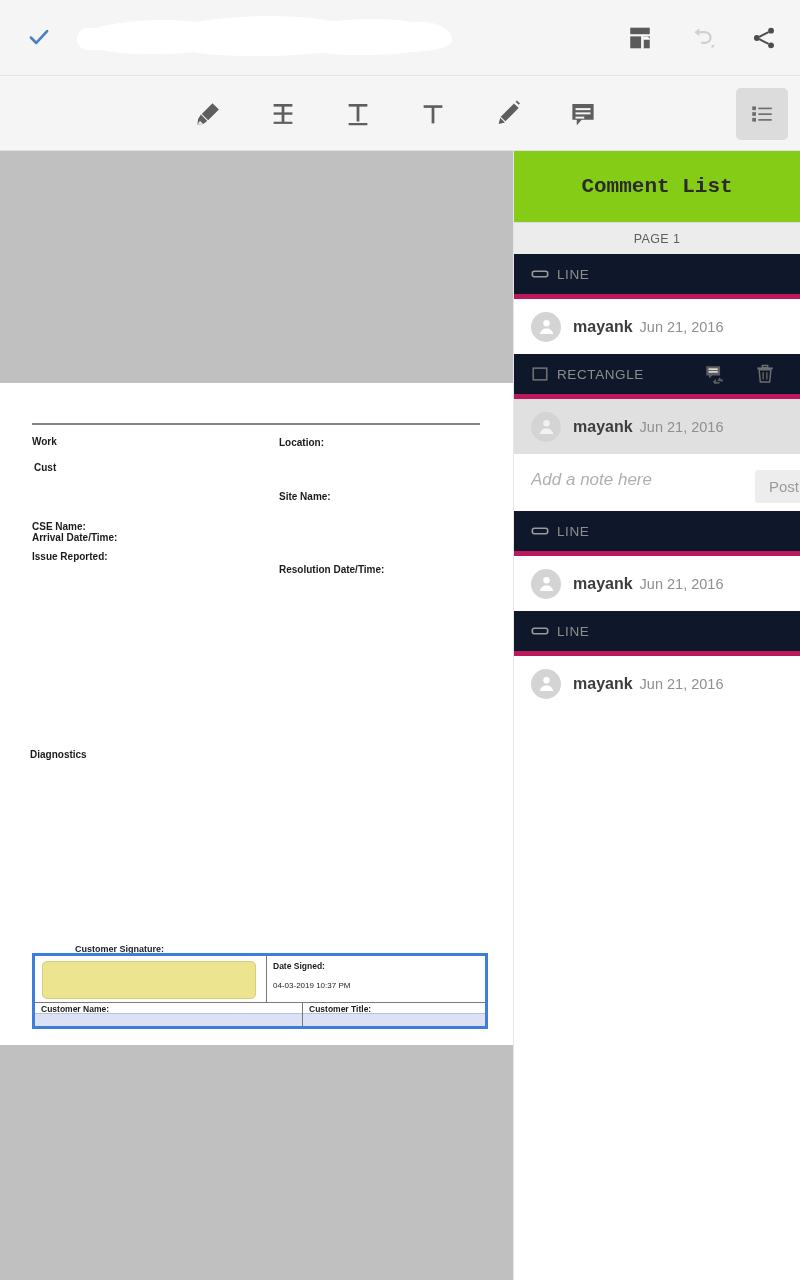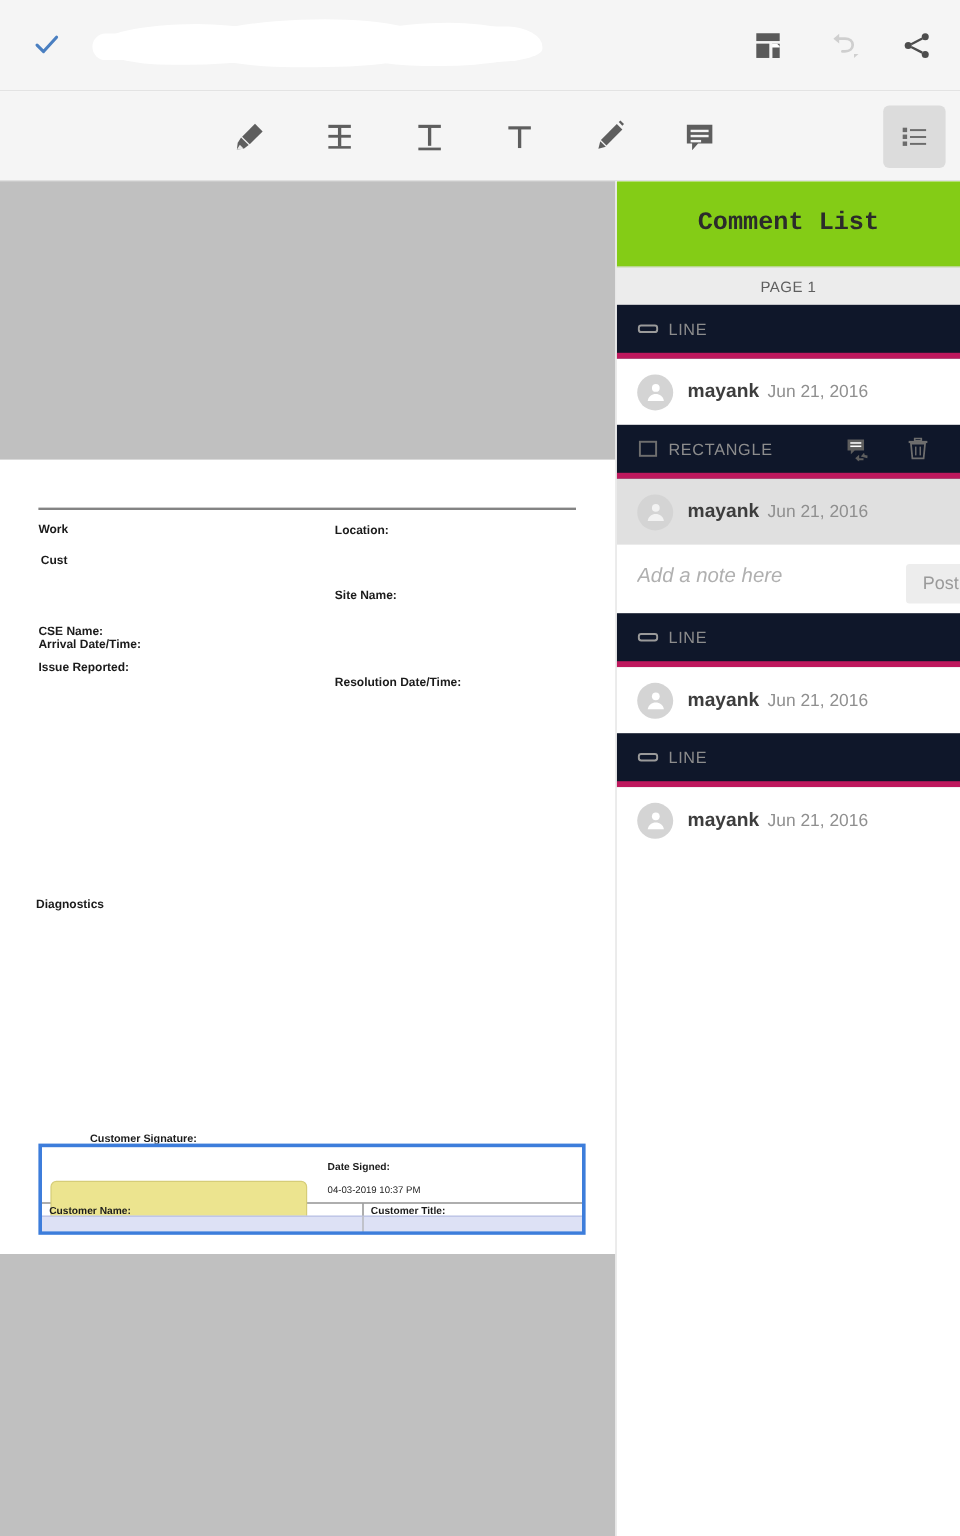--- a/index.html
+++ b/index.html
@@ -154,21 +154,20 @@
     background: #ffffff;
     box-sizing: border-box;
   }
   .sig-row-top {
     position: absolute;
     left: 0; top: 0;
     width: 100%; height: 47px;
     display: flex;
     box-sizing: border-box;
     border-bottom: 1px solid #7a7a7a;
-    align-items: center;
   }
   .sig-cell-left {
     width: 232px;
     position: relative;
     box-sizing: border-box;
     border-right: 1px solid #7a7a7a;
   }
   .sig-cell-right {
     flex: 1;
     position: relative;

